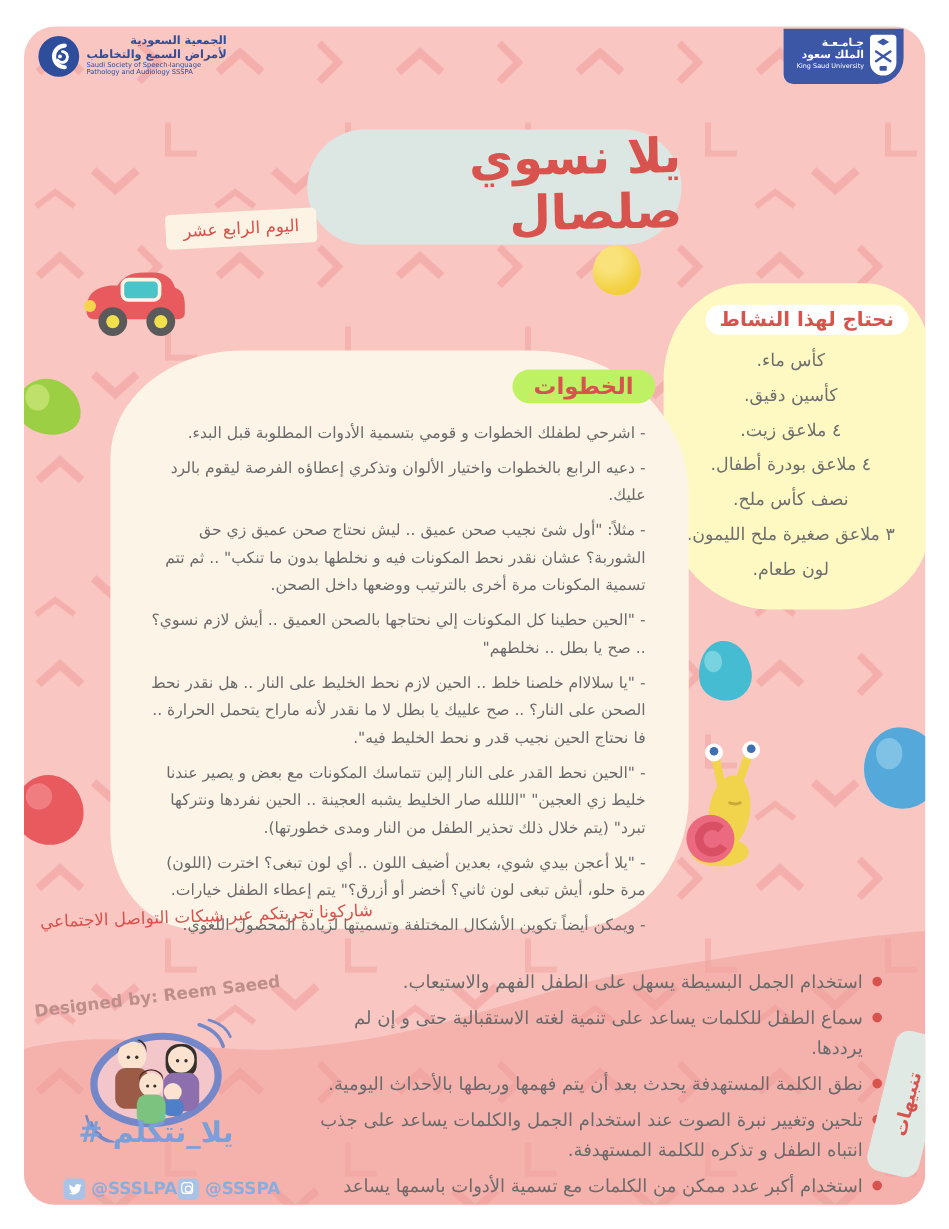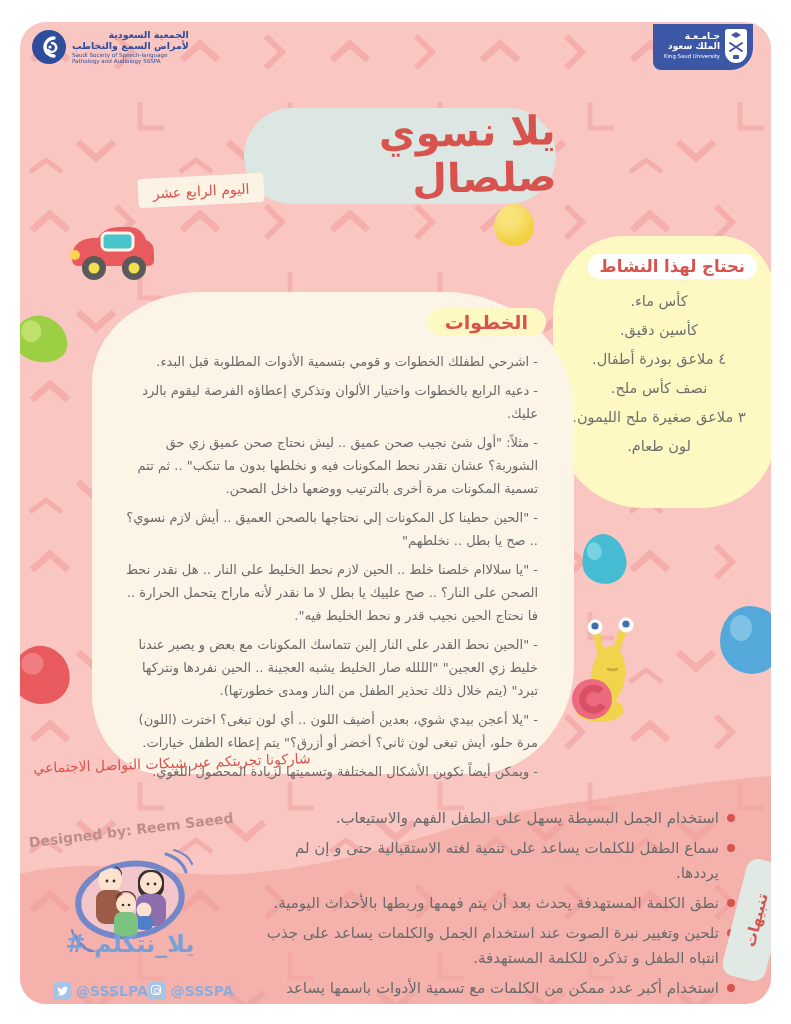--- a/index.html
+++ b/index.html
@@ -17,21 +17,21 @@
   .org-ar{color:#2e4d9b;font-size:9.5px;font-weight:bold;direction:rtl;}
   .org-en{color:#2e4d9b;font-size:5.6px;}
   .ksu{position:absolute;right:18px;top:2px;width:100px;height:46px;background:#3b57a5;border-radius:0 0 22px 8px;display:flex;align-items:center;justify-content:flex-end;padding:4px 6px 6px 8px;gap:5px;}
   .ksu-text{display:flex;flex-direction:column;align-items:flex-end;line-height:1.1;}
   .ksu-ar{color:#ffffff;font-size:9px;font-weight:bold;direction:rtl;letter-spacing:1px;}
   .ksu-en{color:#ffffff;font-size:5.4px;margin-top:2px;}
   .ksu-shield{width:22px;height:34px;background:#ffffff;border-radius:3px 3px 11px 11px;position:relative;flex:0 0 auto;}
   .ksu-shield svg{position:absolute;left:0;top:0;}
 
   
-  .title-pill{position:absolute;left:224px;top:86px;width:312px;height:96px;background:#dce6e2;border-radius:48px;display:flex;align-items:center;justify-content:center;}
+  .title-pill{position:absolute;left:236px;top:86px;width:312px;height:96px;background:#dce6e2;border-radius:48px;display:flex;align-items:center;justify-content:center;}
   .title-pill span{color:#d8534e;font-size:40px;font-weight:bold;direction:rtl;transform:rotate(-1deg);}
   .day-badge{position:absolute;left:118px;top:154px;width:126px;height:29px;background:#fdf3e4;border-radius:4px;transform:rotate(-3deg);display:flex;align-items:center;justify-content:center;}
   .day-badge span{color:#d8534e;font-size:14px;direction:rtl;}
 
   
   .ball{position:absolute;left:474px;top:182px;width:40px;height:42px;border-radius:50% 50% 48% 52%/55% 55% 45% 45%;background:radial-gradient(circle at 35% 30%,#f9e27a 25%,#f2cf3d 70%);}
   .green-blob{position:absolute;left:-6px;top:294px;width:54px;height:46px;background:#9ccf44;border-radius:45% 55% 50% 50%/55% 60% 40% 45%;transform:rotate(10deg);}
   .green-blob i{position:absolute;left:6px;top:6px;width:20px;height:22px;background:#bfe06a;border-radius:50%;transform:rotate(-15deg);}
   .red-blob{position:absolute;left:-8px;top:624px;width:58px;height:58px;background:#e85a5e;border-radius:48% 52% 50% 50%/52% 55% 45% 48%;transform:rotate(8deg);}
   .red-blob i{position:absolute;left:8px;top:8px;width:22px;height:22px;background:#f07d80;border-radius:50%;}
@@ -42,21 +42,21 @@
 
   
   .materials{position:absolute;left:533px;top:214px;width:222px;height:272px;background:#fef9c3;border-radius:70px 55px 75px 90px/80px 60px 70px 95px;padding:18px 14px 10px 10px;direction:rtl;}
   .materials-header{display:inline-block;background:#ffffff;border-radius:16px;padding:3px 12px;margin-right:4px;}
   .materials-header span{color:#d8534e;font-size:16.5px;font-weight:bold;}
   .materials-list{list-style:none;margin:8px 0 0 0;padding:0 6px 0 0;text-align:center;}
   .materials-list li{color:#6e6e6e;font-size:14.5px;line-height:29px;}
 
   
   .steps{position:absolute;left:72px;top:270px;width:482px;height:482px;background:#fdf4e8;border-radius:110px 130px 100px 70px/90px 120px 110px 80px;padding:16px 26px 10px 22px;direction:rtl;}
-  .steps-header{display:inline-block;background:#fef9c3;border-radius:16px;padding:3px 18px;margin-right:2px;}
+  .steps-header{display:inline-block;background:#bef264;border-radius:16px;padding:3px 18px;margin-right:2px;}
   .steps-header span{color:#d8534e;font-size:19px;font-weight:bold;}
   .steps-list{list-style:none;margin:14px 0 0 0;padding:0 10px 0 0;}
   .steps-list li{color:#6a6a6a;font-size:13px;line-height:23px;margin-bottom:6px;text-align:right;}
   .steps-list li:before{content:"-  ";color:#6a6a6a;}
 
   
   .share-line{position:absolute;left:6px;top:731px;width:292px;text-align:center;transform:rotate(-2deg);}
   .share-line span{color:#d8534e;font-size:14px;direction:rtl;}
   .designed{position:absolute;left:8px;top:798px;transform:rotate(-7deg);}
   .designed span{color:#bd8e8a;font-size:14px;font-weight:bold;}
@@ -180,20 +180,21 @@
       <path d="M33 77 a11 11 0 1 0 2 14" fill="none" stroke="#d94f63" stroke-width="7"></path>
     </svg>
 
     <div class="materials">
       <div class="materials-header">
         <span>نحتاج لهذا النشاط</span>
       </div>
       <ul class="materials-list">
           <li>كأس ماء.</li>
           <li>كأسين دقيق.</li>
+          <li>٤ ملاعق زيت.</li>
           <li>٤ ملاعق بودرة أطفال.</li>
           <li>نصف كأس ملح.</li>
           <li>٣ ملاعق صغيرة ملح الليمون.</li>
           <li>لون طعام.</li>
         </ul>
     </div>
 
     <div class="steps">
       <div class="steps-header">
         <span>الخطوات</span>

